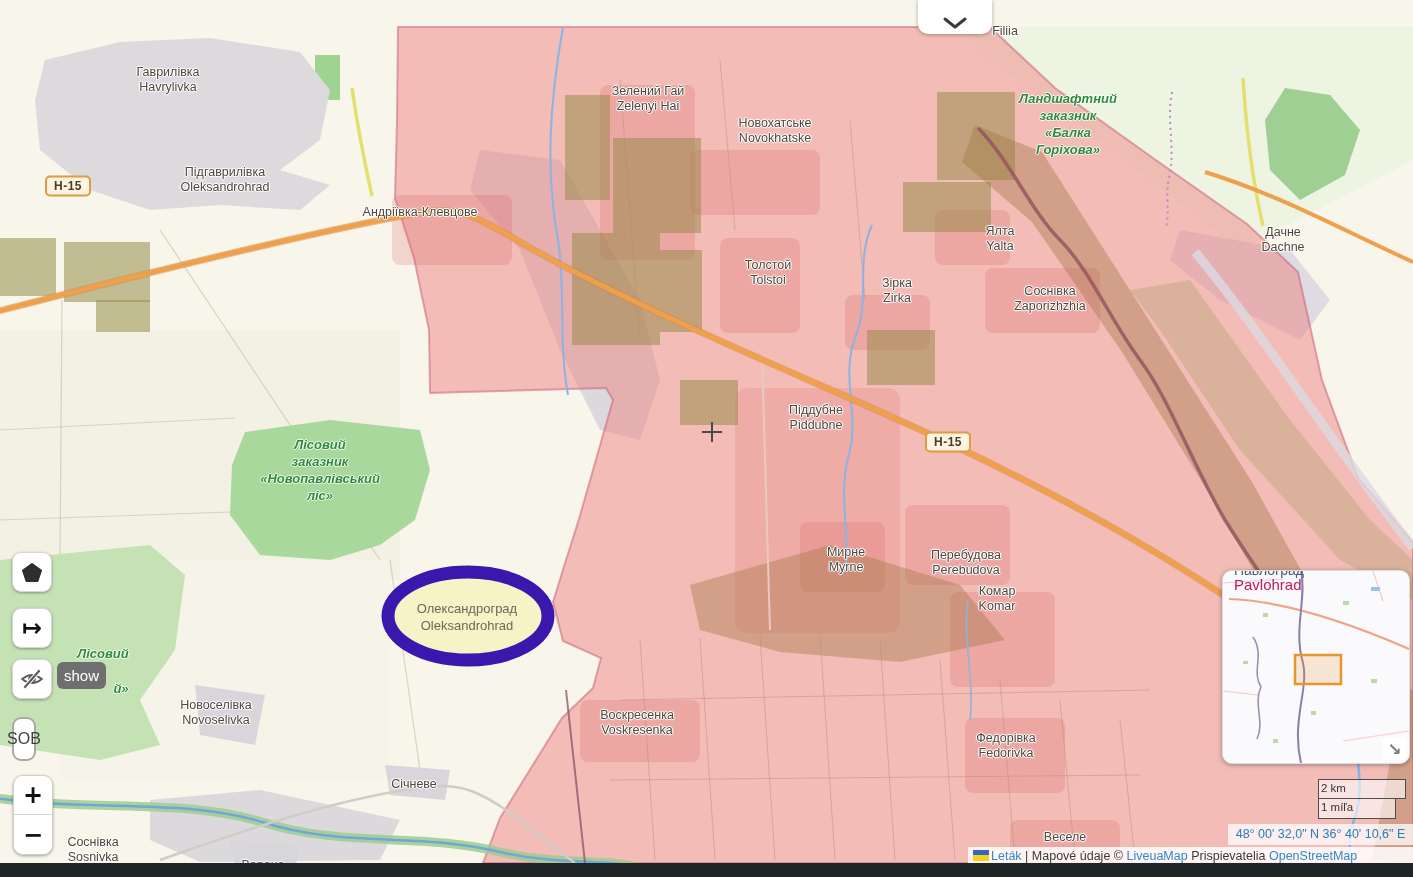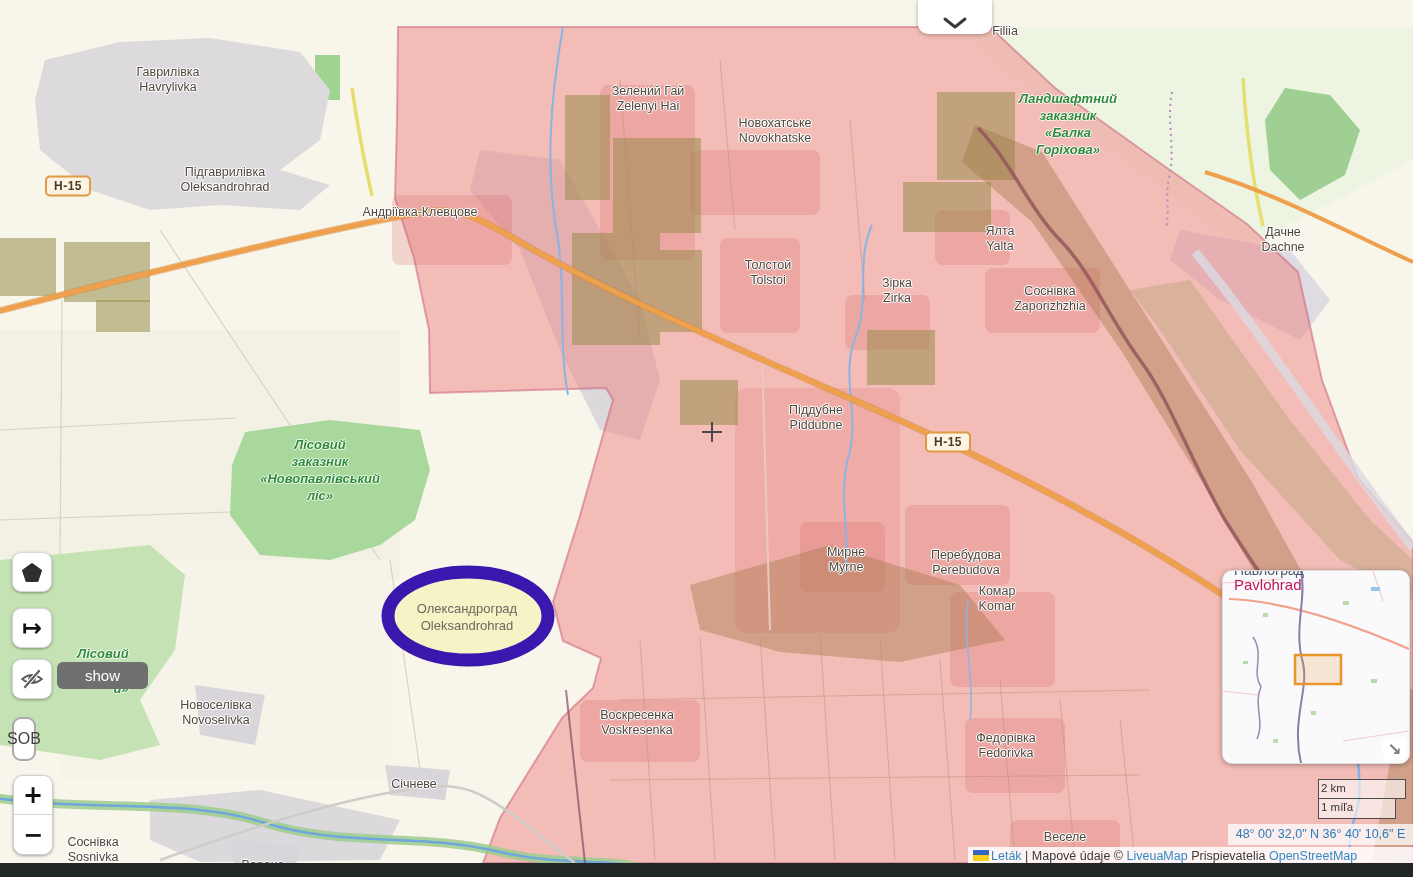--- a/index.html
+++ b/index.html
@@ -33,21 +33,21 @@
     box-shadow:0 1px 4px rgba(0,0,0,.3);z-index:8;display:flex;align-items:flex-end;justify-content:center;padding-bottom:4px;box-sizing:border-box;}
 
   
   .ctl-btn{position:absolute;left:12px;width:40px;height:40px;background:#fff;border:1px solid #d8d8d8;
     border-radius:9px;box-shadow:0 1px 3px rgba(0,0,0,.35);z-index:5;display:flex;align-items:center;justify-content:center;
     font-family:"DejaVu Sans",sans-serif;cursor:pointer;box-sizing:border-box;}
   #btn-shape{top:552px;}
   #btn-pan{top:608px;font-size:24px;color:#111;font-weight:bold;}
   #btn-eye{top:659px;}
   #tooltip-show{position:absolute;left:57px;top:662px;background:#6f6f6f;color:#fff;border-radius:6px;
-    padding:5px 28px;font-size:15px;z-index:5;}
+    padding:5px 7px;font-size:15px;z-index:5;}
   #btn-sob{position:absolute;left:12px;top:717px;width:24px;height:44px;background:#fff;border:2px solid #a9a9a9;
     border-radius:9px;z-index:5;color:#3f3f3f;font-size:16px;display:flex;align-items:center;justify-content:center;box-sizing:border-box;}
   #zoom-box{position:absolute;left:13px;top:775px;width:38px;background:#fff;border:1px solid #cfcfcf;border-radius:10px;
     box-shadow:0 1px 3px rgba(0,0,0,.35);z-index:5;overflow:hidden;}
   .zoom-btn{width:100%;height:39px;background:#fff;border:none;font-size:24px;font-weight:bold;color:#111;
     display:flex;align-items:center;justify-content:center;font-family:"DejaVu Sans",sans-serif;cursor:pointer;}
   #zoom-in{border-bottom:1px solid #d6d6d6;}
 
   
   #minimap{position:absolute;left:1222px;top:570px;width:186px;height:192px;background:#fbfafc;border:1px solid #ddd;

